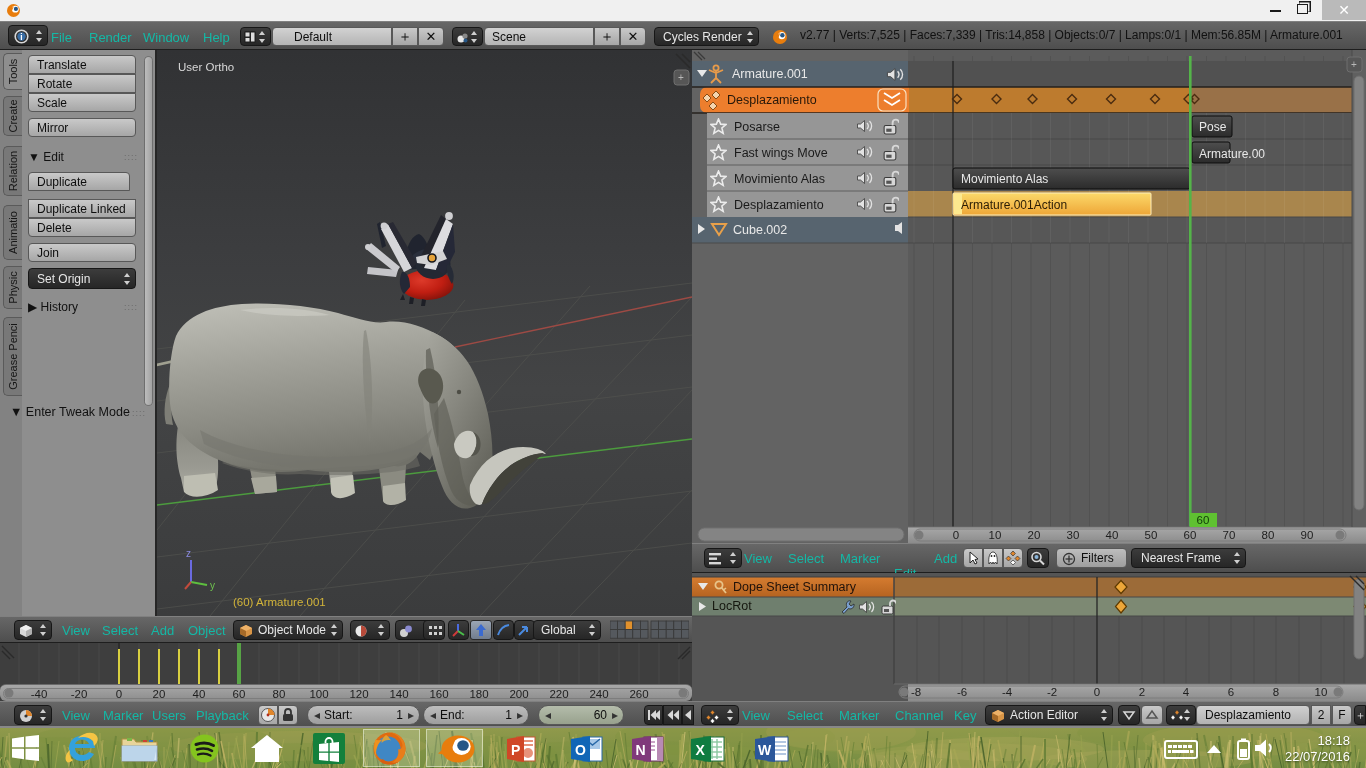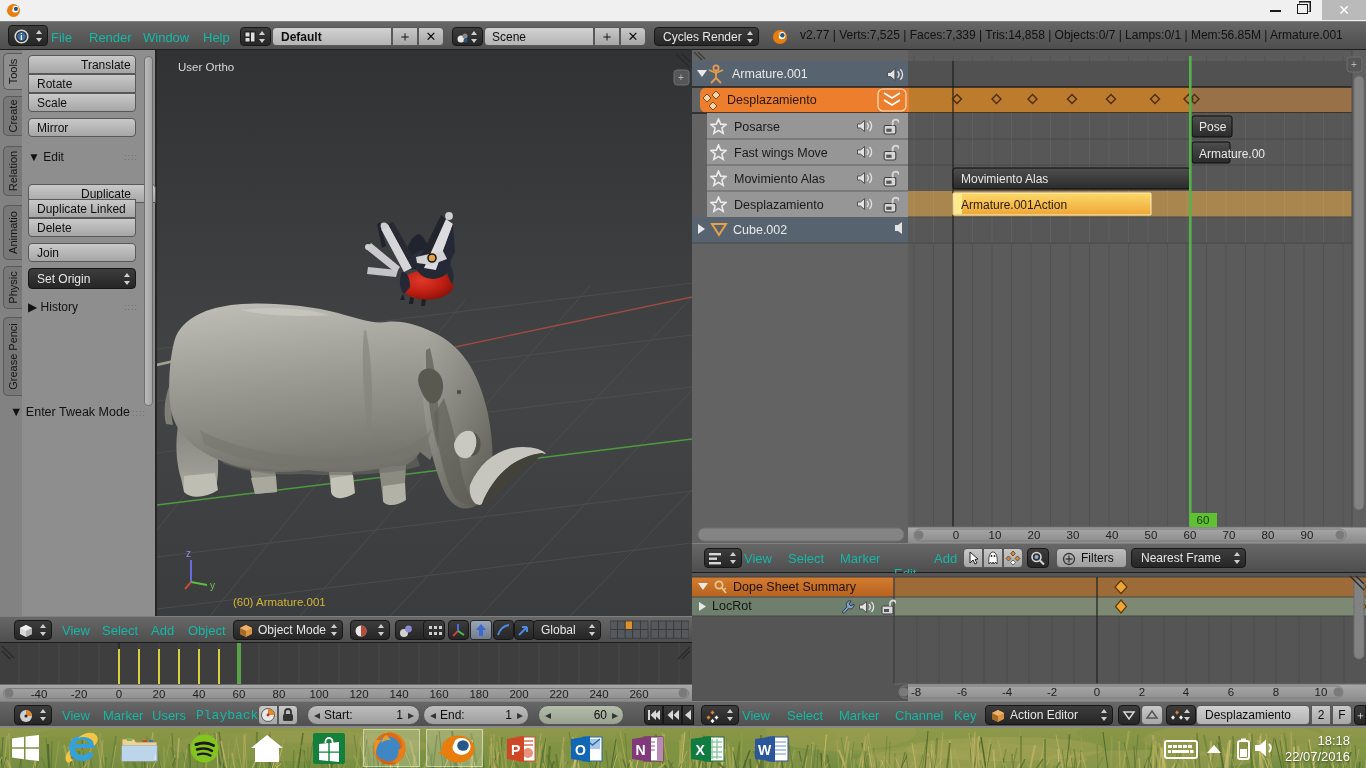--- a/index.html
+++ b/index.html
@@ -44,21 +44,21 @@
 <div class="ab mtx" style="left:203px;top:24px;">Help</div>
 <div class="ab dd" style="left:240px;top:27px;width:31px;height:19px;">
       <svg class="ab" style="left:3px;top:3px" width="13" height="13">
         <rect x="0" y="0" width="12" height="12" rx="2" fill="#222"></rect>
         <rect x="1.5" y="1.5" width="4" height="4" fill="#ddd"></rect>
         <rect x="7" y="1.5" width="3.5" height="9" fill="#ddd"></rect>
         <rect x="1.5" y="7" width="4" height="3.5" fill="#ddd"></rect>
       </svg>
       <span class="udar"></span>
     </div>
-<div class="ab lbtn" style="left:272px;top:27px;width:120px;height:19px;background:linear-gradient(#d2d2d2,#b4b4b4);border-radius:4px 0 0 4px;"><span style="margin-left:8px;line-height:18px;font-weight:bold;">Default</span></div>
+<div class="ab lbtn" style="left:272px;top:27px;width:120px;height:19px;background:linear-gradient(#d2d2d2,#b4b4b4);border-radius:4px 0 0 4px;"><span style="margin-left:21px;line-height:18px;">Default</span></div>
 <div class="ab lbtn" style="left:392px;top:27px;width:26px;height:19px;border-radius:0;text-align:center;line-height:17px;font-size:14px;">＋</div>
 <div class="ab lbtn" style="left:418px;top:27px;width:26px;height:19px;border-radius:0 4px 4px 0;text-align:center;line-height:17px;font-size:13px;">✕</div>
 <div class="ab dd" style="left:452px;top:27px;width:31px;height:19px;">
       <svg class="ab" style="left:3px;top:3px" width="13" height="13">
         <circle cx="5" cy="8" r="3.5" fill="#e8e8e8"></circle>
         <circle cx="9" cy="5" r="2.6" fill="#888"></circle>
         <circle cx="9.5" cy="9.5" r="2" fill="#265787"></circle>
       </svg>
       <span class="udar"></span>
     </div>
@@ -93,27 +93,27 @@
       <div style="transform:rotate(-90deg) translate(-55px,0);transform-origin:0 0;width:55px;height:18px;line-height:18px;text-align:center;white-space:nowrap;overflow:hidden;">Animatio</div>
     </div>
 <div class="ab" style="left:3px;top:266px;width:19px;height:43px;background:#787878;border:1px solid #5a5a5a;border-right:none;border-radius:5px 0 0 5px;"></div>
 <div class="ab" style="left:4px;top:266px;width:18px;height:43px;color:#161616;font-size:11px;">
       <div style="transform:rotate(-90deg) translate(-43px,0);transform-origin:0 0;width:43px;height:18px;line-height:18px;text-align:center;white-space:nowrap;overflow:hidden;">Physic</div>
     </div>
 <div class="ab" style="left:3px;top:317px;width:19px;height:79px;background:#787878;border:1px solid #5a5a5a;border-right:none;border-radius:5px 0 0 5px;"></div>
 <div class="ab" style="left:4px;top:317px;width:18px;height:79px;color:#161616;font-size:11px;">
       <div style="transform:rotate(-90deg) translate(-79px,0);transform-origin:0 0;width:79px;height:18px;line-height:18px;text-align:center;white-space:nowrap;overflow:hidden;">Grease Penci</div>
     </div>
-<div class="ab lbtn" style="left:28px;top:55px;width:108px;height:19px;border-radius:4px 4px 0 0;padding-left:44px;"><span style="margin-left:8px;line-height:18px;">Translate</span></div>
+<div class="ab lbtn" style="left:28px;top:55px;width:108px;height:19px;border-radius:4px 4px 0 0;"><span style="margin-left:8px;line-height:18px;">Translate</span></div>
 <div class="ab lbtn" style="left:28px;top:74px;width:108px;height:19px;border-radius:0;"><span style="margin-left:8px;line-height:18px;">Rotate</span></div>
 <div class="ab lbtn" style="left:28px;top:93px;width:108px;height:19px;border-radius:0 0 4px 4px;"><span style="margin-left:8px;line-height:18px;">Scale</span></div>
 <div class="ab lbtn" style="left:28px;top:118px;width:108px;height:19px;border-radius:4px;"><span style="margin-left:8px;line-height:18px;">Mirror</span></div>
 <div class="ab" style="left:28px;top:150px;color:#111;font-size:12px;">▼ Edit</div>
 <div class="ab" style="left:124px;top:152px;color:#6a6a6a;font-size:9px;letter-spacing:1px;">::::</div>
-<div class="ab lbtn" style="left:28px;top:184px;width:128px;height:19px;border-radius:4px 4px 0 0;padding-left:44px;"><span style="margin-left:8px;line-height:18px;">Duplicate</span></div>
+<div class="ab lbtn" style="left:28px;top:172px;width:102px;height:19px;border-radius:4px 4px 0 0;"><span style="margin-left:8px;line-height:18px;">Duplicate</span></div>
 <div class="ab lbtn" style="left:28px;top:199px;width:108px;height:19px;border-radius:0;"><span style="margin-left:8px;line-height:18px;">Duplicate Linked</span></div>
 <div class="ab lbtn" style="left:28px;top:218px;width:108px;height:19px;border-radius:0 0 4px 4px;"><span style="margin-left:8px;line-height:18px;">Delete</span></div>
 <div class="ab lbtn" style="left:28px;top:243px;width:108px;height:19px;border-radius:4px;"><span style="margin-left:8px;line-height:18px;">Join</span></div>
 <div class="ab dd" style="left:28px;top:268px;width:108px;height:21px;"><span style="margin-left:8px;line-height:20px;">Set Origin</span><span class="udar"></span></div>
 <div class="ab" style="left:28px;top:300px;color:#111;font-size:12px;">▶ History</div>
 <div class="ab" style="left:124px;top:302px;color:#6a6a6a;font-size:9px;letter-spacing:1px;">::::</div>
 <div class="ab" style="left:144px;top:56px;width:9px;height:350px;background:#7c7c7c;border-radius:5px;border:1px solid #6e6e6e;"></div>
 <div class="ab" style="left:145px;top:57px;width:7px;height:348px;background:linear-gradient(90deg,#bcbcbc,#a2a2a2);border-radius:4px;"></div>
 <div class="ab" style="left:10px;top:405px;color:#111;font-size:12.5px;">▼ Enter Tweak Mode</div>
 <div class="ab" style="left:132px;top:408px;color:#6a6a6a;font-size:9px;letter-spacing:1px;">::::</div>
@@ -359,21 +359,21 @@
           <line x1="219" y1="6" x2="219" y2="41"></line>
 </g>
 <rect x="237" y="0" width="4" height="41" fill="#57a345"></rect>
 <g stroke="#2a2a2a" stroke-width="1.4">
           <line x1="2" y1="3" x2="14" y2="15"></line>
           <line x1="2" y1="8" x2="10" y2="16"></line>
           <line x1="678" y1="16" x2="690" y2="4"></line>
           <line x1="682" y1="16" x2="690" y2="8"></line>
         </g>
 </svg></div>
-<div class="ab" style="left:0;top:684px;width:692px;height:17px;background:linear-gradient(#a8a8a8,#8c8c8c);border-top:1px solid #6a6a6a;">
+<div class="ab" style="left:0;top:684px;width:692px;height:17px;background:linear-gradient(#a8a8a8,#8c8c8c);border-top:1px solid #6a6a6a;border-radius:6px;">
 <div style="position:absolute;left:3px;top:3px;width:686px;height:11px;border:1px solid #7d7d7d;border-radius:6px;"></div>
 <svg class="ab" style="left:0;top:0" width="692" height="17">
 <circle cx="9" cy="8" r="4.5" fill="#7a7a7a"></circle>
         <circle cx="683" cy="8" r="4.5" fill="#7a7a7a"></circle>
 <g fill="#1e1e1e" font-size="11.5" text-anchor="middle">
 <text x="39" y="13">-40</text>
           <text x="79" y="13">-20</text>
           <text x="119" y="13">0</text>
           <text x="159" y="13">20</text>
           <text x="199" y="13">40</text>
@@ -397,21 +397,21 @@
       <svg class="ab" style="left:4px;top:3px" width="14" height="14">
         <circle cx="7" cy="7" r="6" fill="#d0d0d0"></circle>
         <path d="M7 7 L7 1 A6 6 0 0 1 13 7 Z" fill="#e0862c"></path>
         <circle cx="7" cy="7" r="1.6" fill="#333"></circle>
       </svg>
       <span class="udar"></span>
     </div>
 <div class="ab mtx" style="left:62px;top:702px;">View</div>
 <div class="ab mtx" style="left:103px;top:702px;">Marker</div>
 <div class="ab mtx" style="left:152px;top:702px;">Users</div>
-<div class="ab mtx" style="left:196px;top:702px;font-family:Liberation Mono, monospace;">Playback</div>
+<div class="ab mtx" style="left:196px;top:702px;">Playback</div>
 <div class="ab lbtn" style="left:258px;top:705px;width:20px;height:20px;border-radius:4px 0 0 4px;"><svg width="18" height="18">
         <circle cx="9" cy="9" r="6.5" fill="#e8e8e8" stroke="#555"></circle>
         <path d="M9 9 L9 2.5 A6.5 6.5 0 0 1 15.5 9 Z" fill="#e0862c"></path>
         <circle cx="9" cy="9" r="1.4" fill="#b03020"></circle>
       </svg></div>
 <div class="ab lbtn" style="left:278px;top:705px;width:20px;height:20px;border-radius:0 4px 4px 0;"><svg width="18" height="18">
         <rect x="4" y="8" width="10" height="7" rx="1.5" fill="#333"></rect>
         <path d="M6 8 V6 a3 3 0 0 1 6 0 V8" fill="none" stroke="#333" stroke-width="1.8"></path>
       </svg></div>
 <div class="ab lbtn" style="left:307px;top:705px;width:113px;height:20px;border-radius:10px;background:linear-gradient(#bdbdbd,#9e9e9e);"><span style="position:absolute;left:6px;top:2px;color:#333;">◂</span><span style="margin-left:16px;line-height:19px;">Start:</span><span style="position:absolute;right:16px;line-height:19px;">1</span><span style="position:absolute;right:5px;top:2px;color:#333;">▸</span></div>

